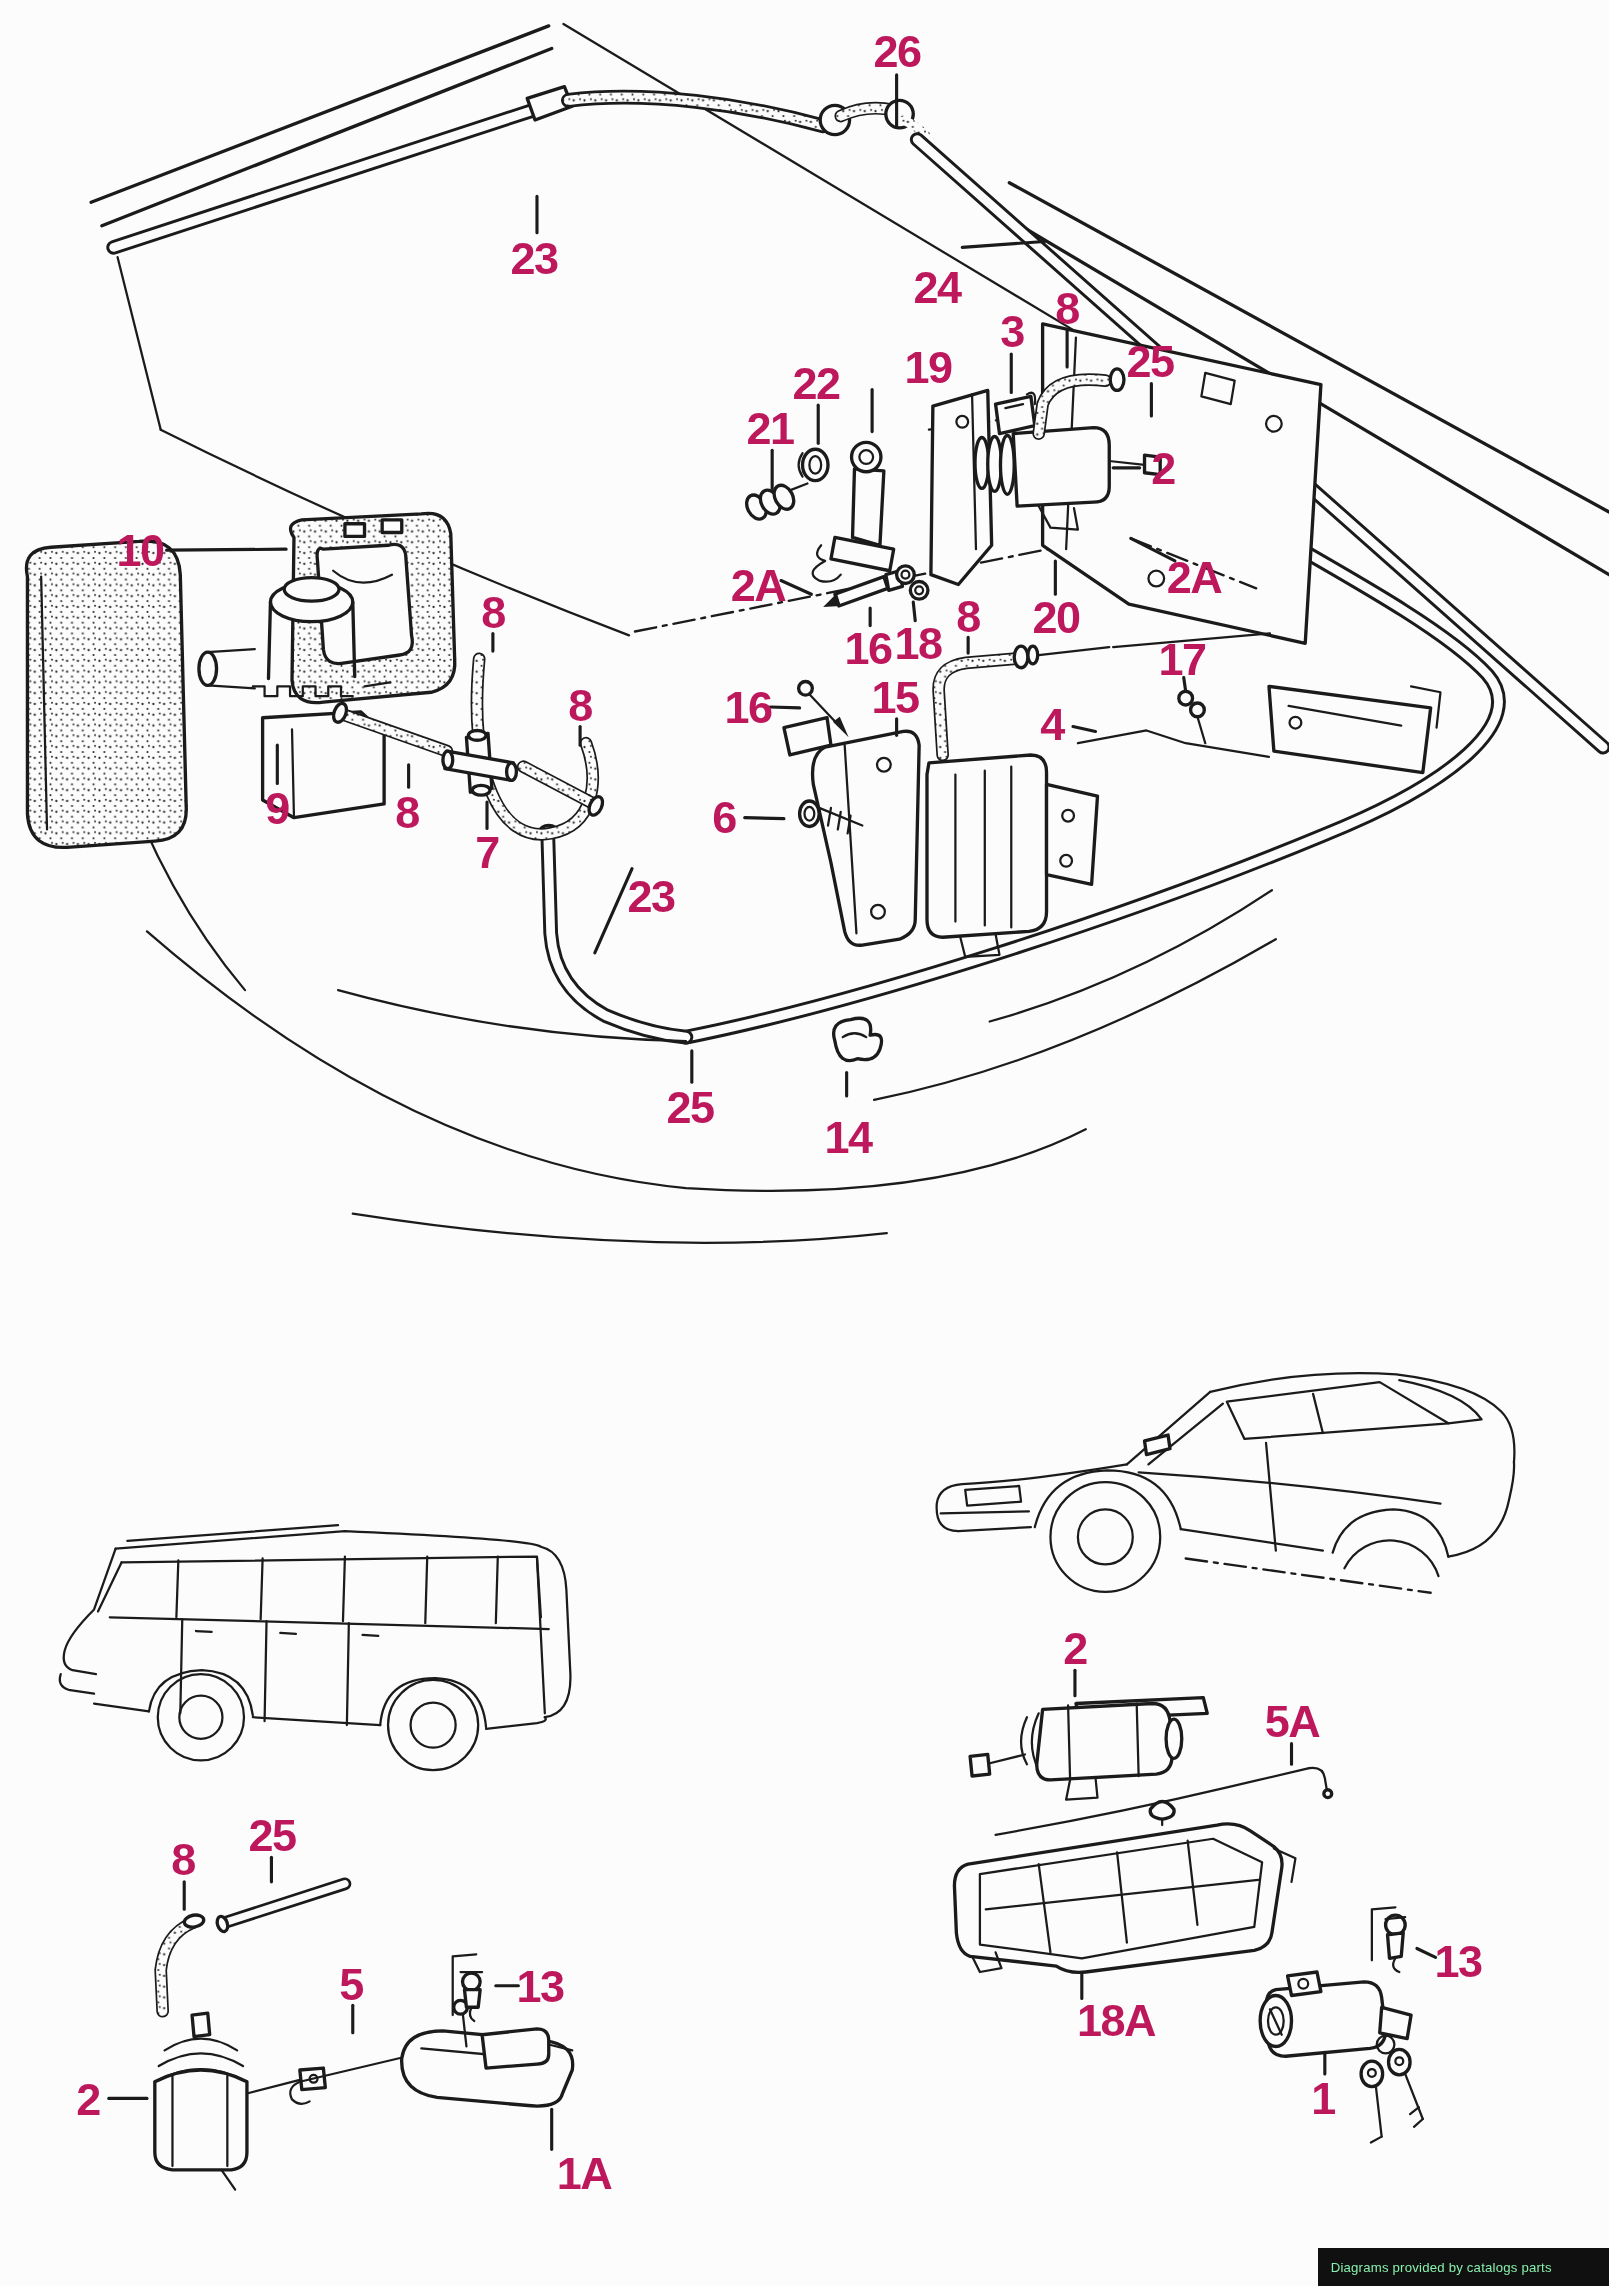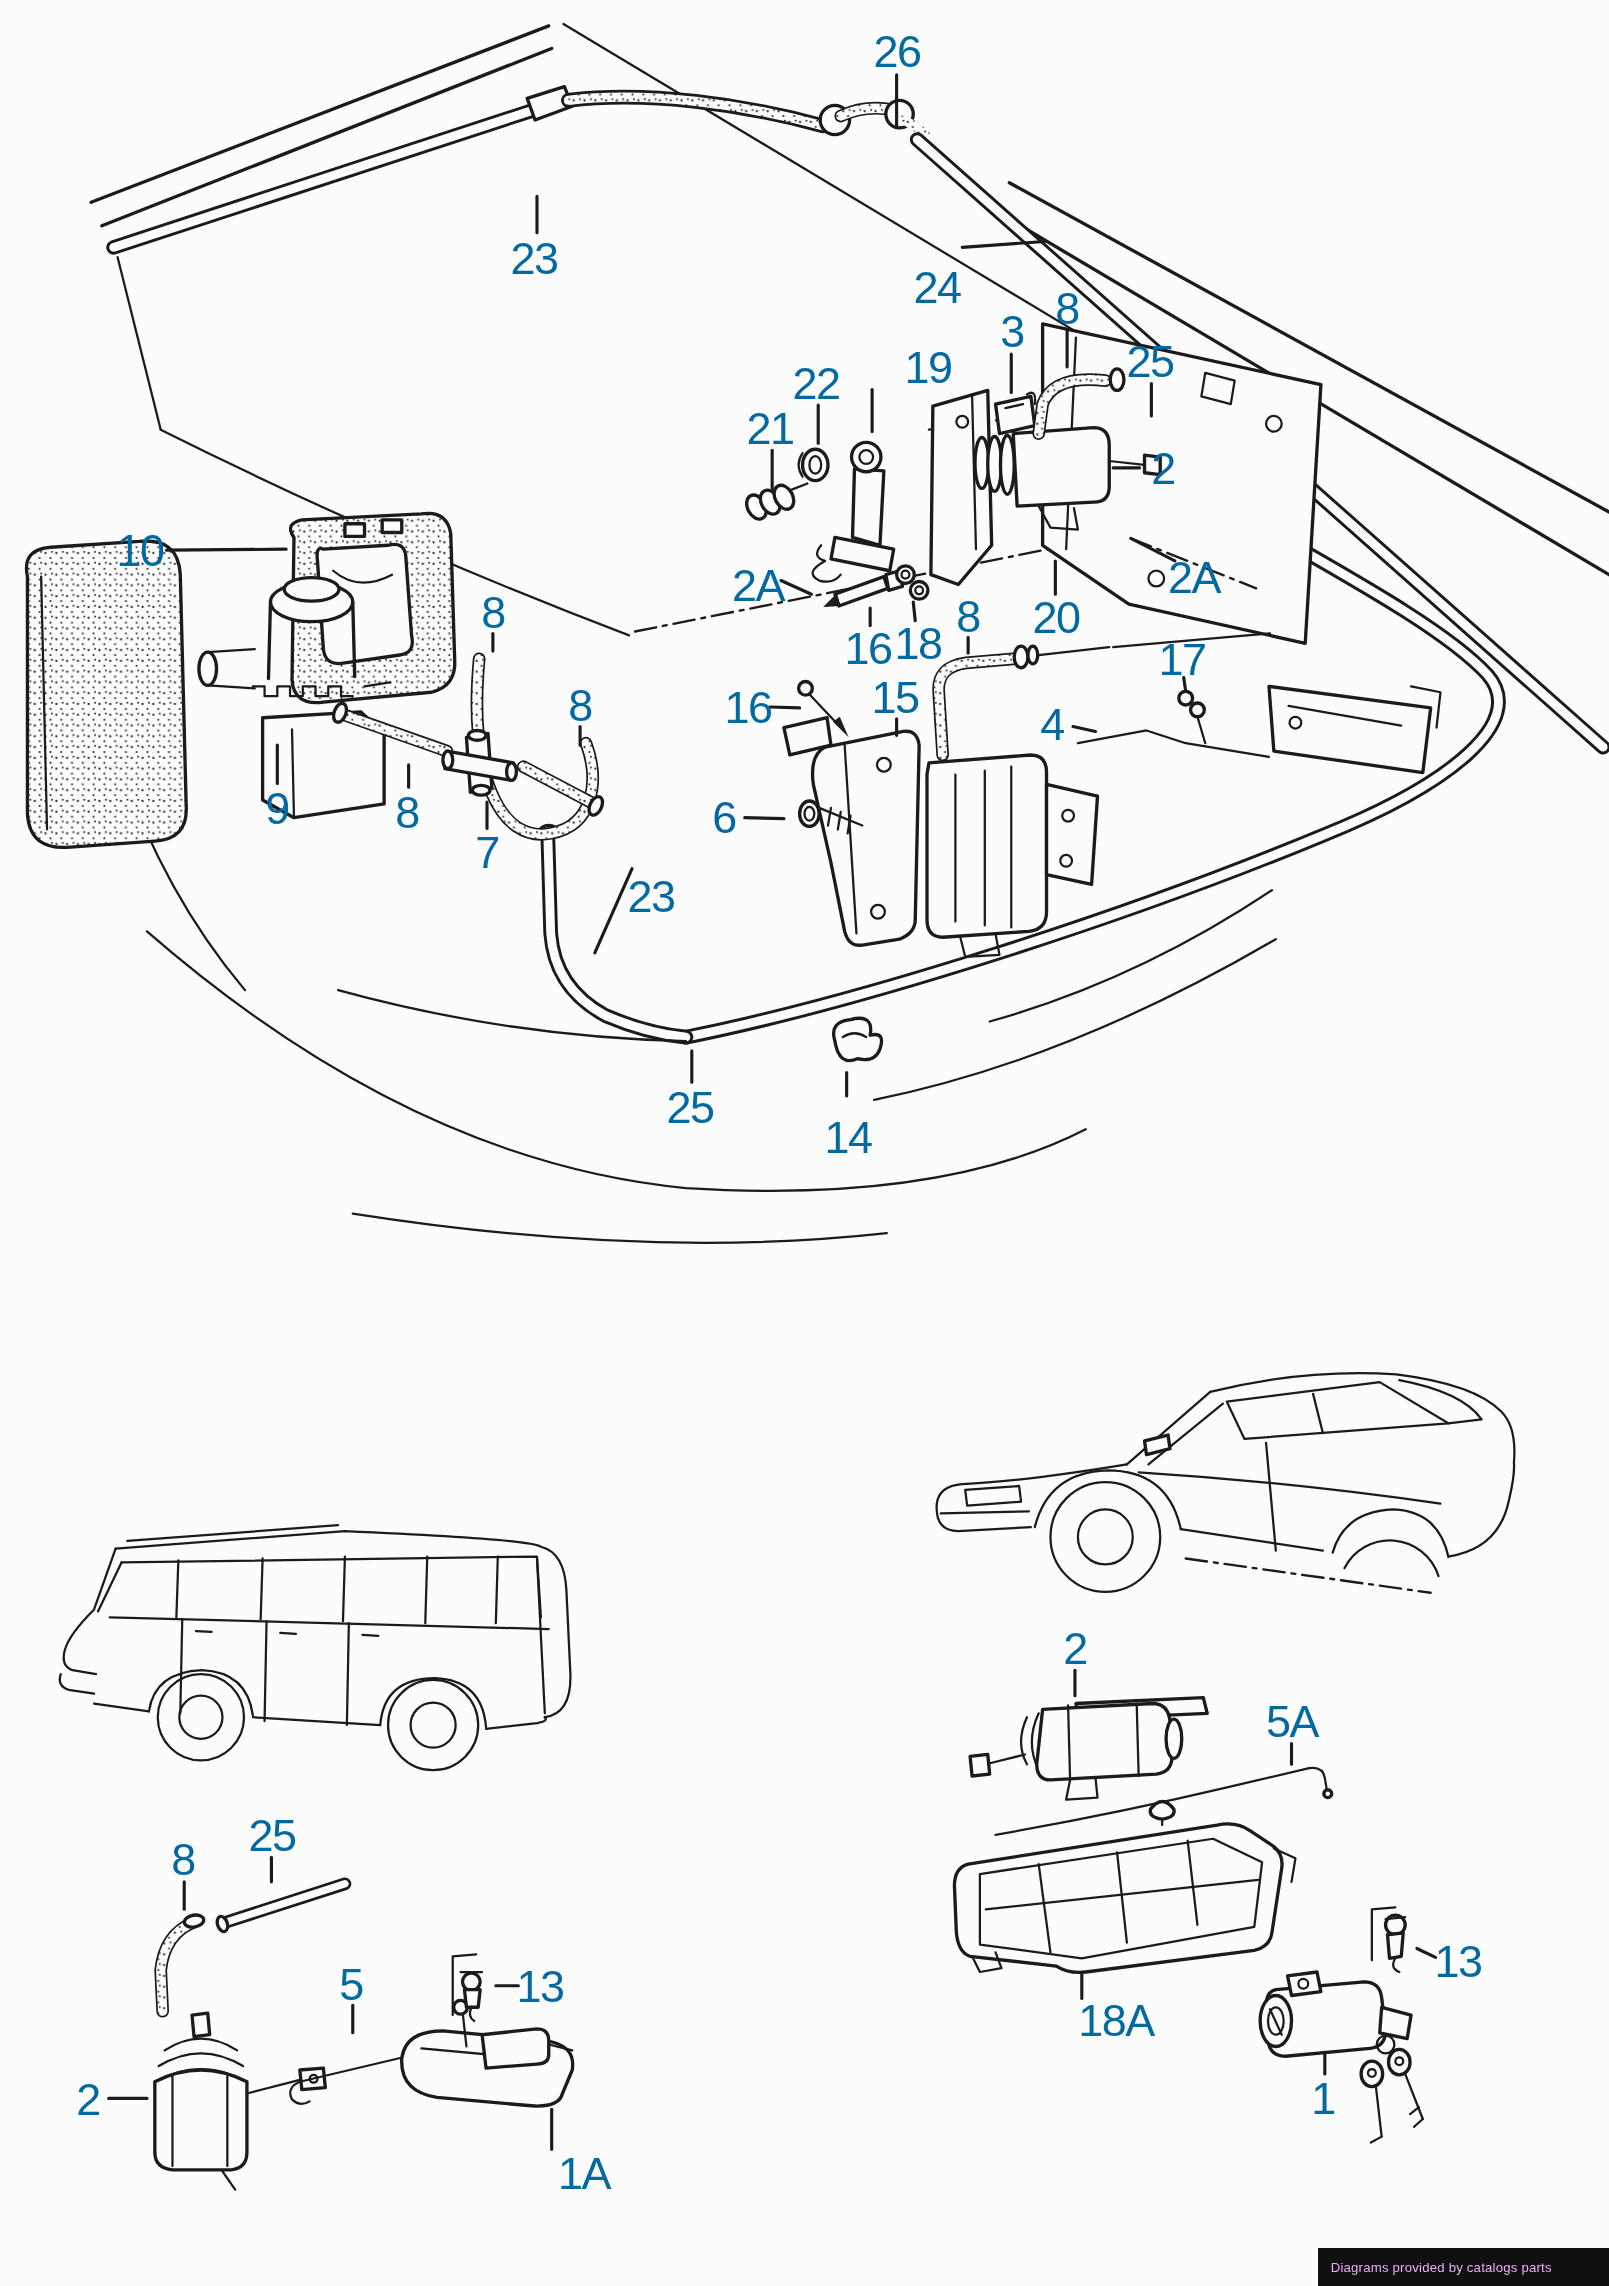--- a/index.html
+++ b/index.html
@@ -13,26 +13,26 @@
   .tu{fill:none;stroke:#1b1b1b;stroke-width:15;stroke-linecap:round}
   .tus{fill:none;stroke:#1b1b1b;stroke-width:13;stroke-linecap:round}
   .to{fill:none;stroke:#fcfcfc;stroke-width:9;stroke-linecap:round}
   .tos{fill:none;stroke:#fcfcfc;stroke-width:7.5;stroke-linecap:round}
   .ho{fill:none;stroke:url(#stip);stroke-width:9.5;stroke-linecap:round}
   .dd{fill:none;stroke:#1b1b1b;stroke-width:2.4;stroke-dasharray:22 7 4 7;stroke-linecap:round}
   .sf{fill:url(#stip);stroke:#1b1b1b;stroke-width:3.4;stroke-linejoin:round}
   .leader{fill:none;stroke:#1b1b1b;stroke-width:3.2;stroke-linecap:round}
   
   .callout{position:absolute;transform:translate(-50%,-50%);
-           font-size:45px;font-weight:400;letter-spacing:-1.5px;color:#0369a1;
+           font-size:45px;font-weight:700;letter-spacing:-1.5px;color:#be185d;
            white-space:nowrap;line-height:1}
   
   #footer-bar{position:absolute;left:1318px;top:2248px;width:291px;height:38px;
               background:#101010;display:flex;align-items:center}
-  #footer-bar span{color:#f0abfc;font-size:13.2px;padding-left:12.7px;letter-spacing:0.2px}
+  #footer-bar span{color:#86efac;font-size:13.2px;padding-left:12.7px;letter-spacing:0.2px}
 </style>
 </head>
 <body>
 
 <div id="stage">
 
 <svg id="artwork" width="1609" height="2287" viewBox="0 0 1642 2333">
   <defs>
     <pattern id="stip" width="11" height="11" patternUnits="userSpaceOnUse">
       <rect width="11" height="11" fill="#fcfcfc"></rect>

